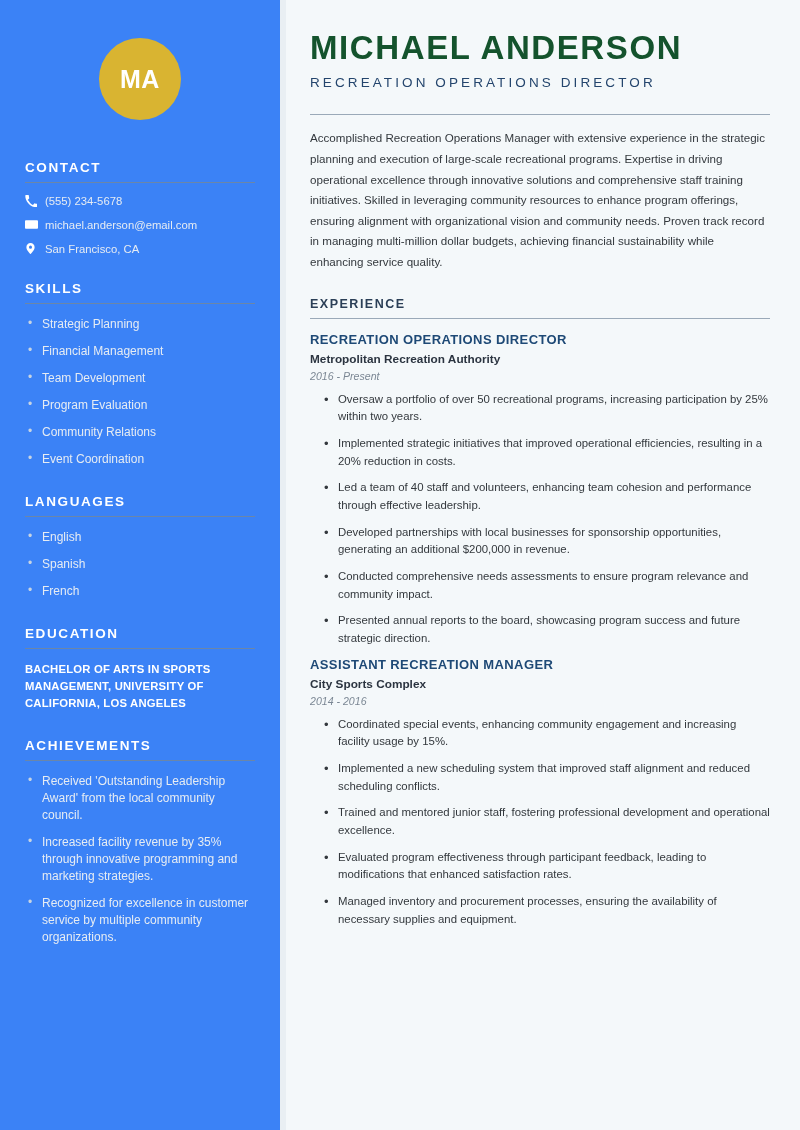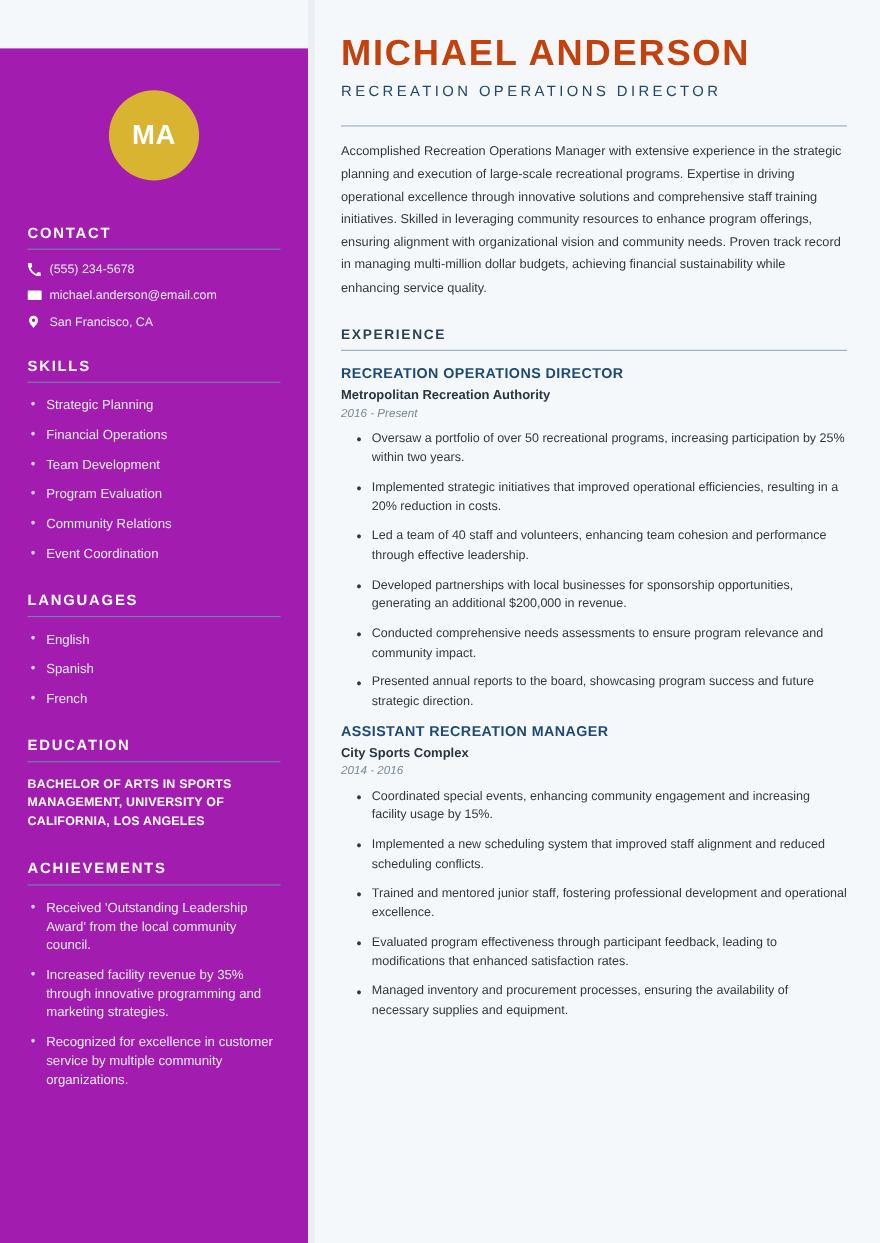--- a/index.html
+++ b/index.html
@@ -21,25 +21,24 @@
     height: 1130px;
     display: flex;
     background: #F4F8FA;
     overflow: hidden;
   }
 
   
   .sidebar {
     width: 280px;
     flex: 0 0 280px;
-    background: #a21caf;
+    background: #3b82f6;
     color: #ffffff;
     padding: 0 25px;
     position: relative;
-    margin-top: 44px;
   }
 
   .sidebar-edge {
     position: absolute;
     top: 0;
     left: 280px;
     width: 6px;
     height: 1130px;
     background: #E9EFF3;
   }
@@ -131,21 +130,21 @@
   .main {
     flex: 1;
     padding: 30px 30px 0 30px;
     background: #F4F8FA;
   }
 
   .name {
     font-size: 33px;
     font-weight: bold;
     letter-spacing: 1.6px;
-    color: #c2410c;
+    color: #14532d;
     line-height: 1.1;
   }
 
   .job-title-top {
     margin-top: 9px;
     font-size: 13.5px;
     letter-spacing: 3.1px;
     color: #24456d;
   }
 
@@ -258,21 +257,21 @@
         </span>
         <span>San Francisco, CA</span>
       </div>
     </section>
 
     <section class="side-section">
       <div class="side-heading">SKILLS</div>
       <div class="side-rule"></div>
       <ul class="side-list">
         <li>Strategic Planning</li>
-        <li>Financial Operations</li>
+        <li>Financial Management</li>
         <li>Team Development</li>
         <li>Program Evaluation</li>
         <li>Community Relations</li>
         <li>Event Coordination</li>
       </ul>
     </section>
 
     <section class="side-section">
       <div class="side-heading">LANGUAGES</div>
       <div class="side-rule"></div>

